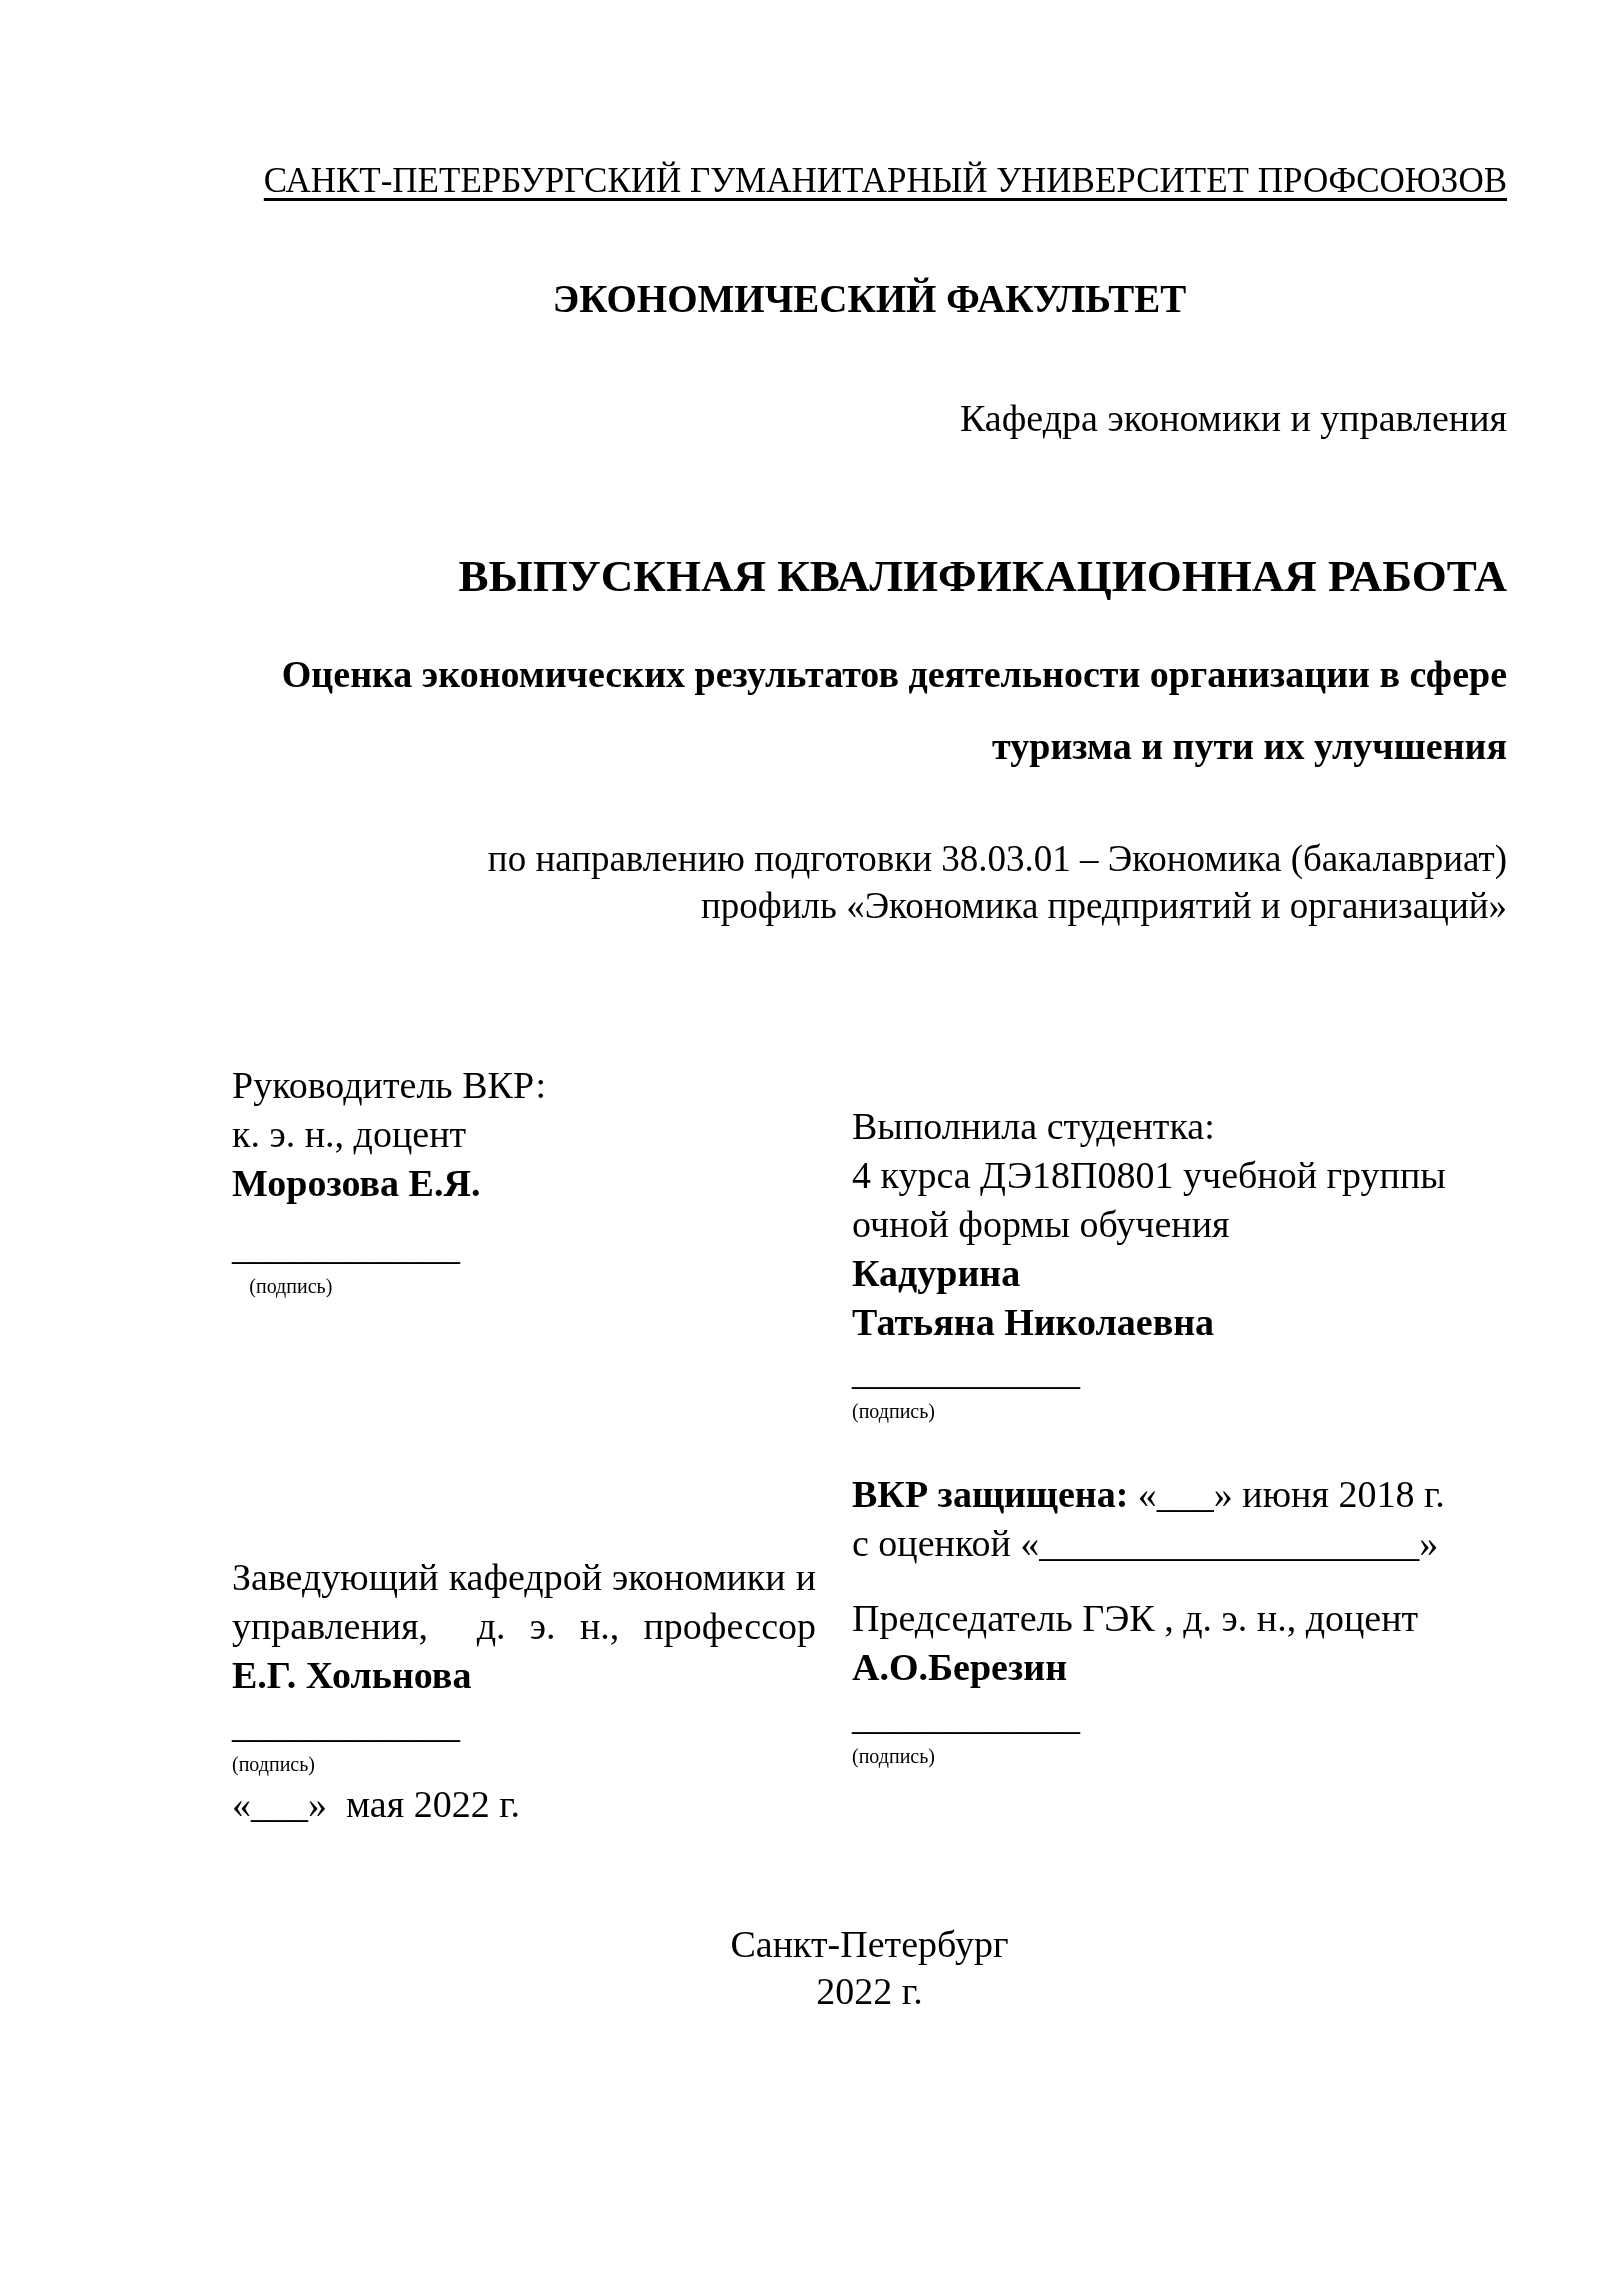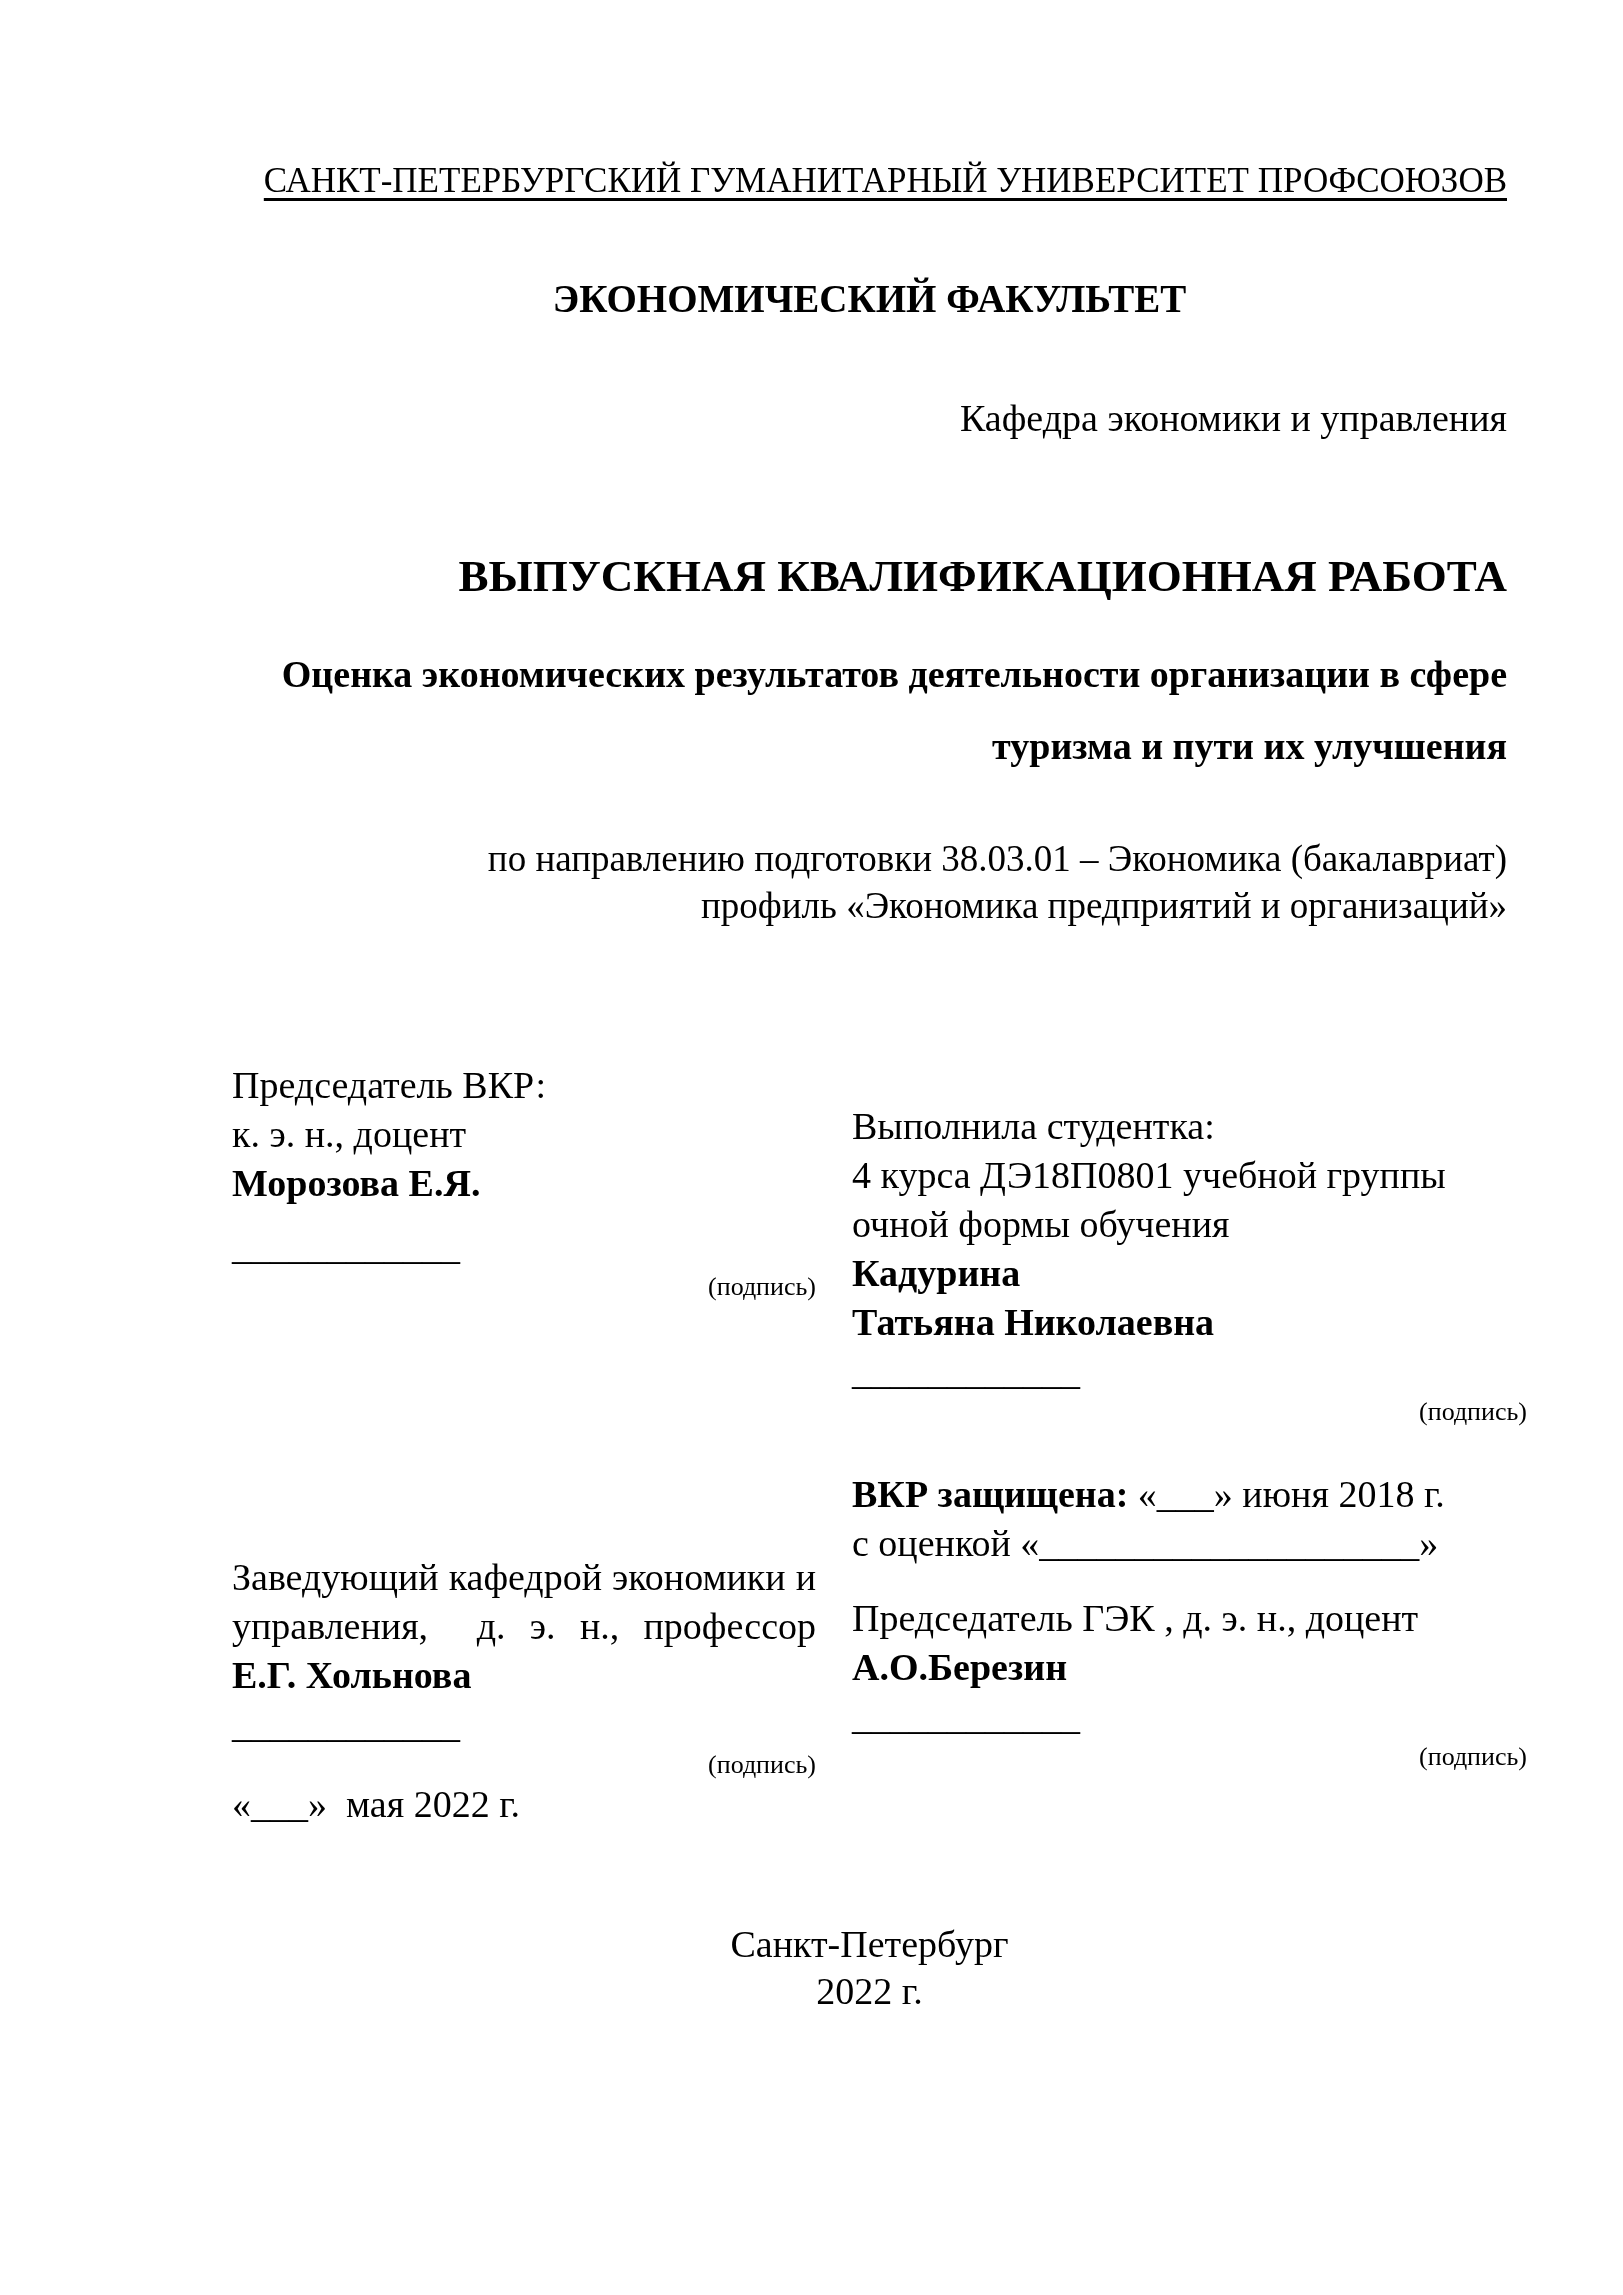--- a/index.html
+++ b/index.html
@@ -35,21 +35,21 @@
   .program-line1 { top: 837px; font-size: 37px; }
   .program-line2 { top: 884px; font-size: 37px; }
 
   .col { font-size: 38px; line-height: 49px; }
   .col-left  { left: 232px;  width: 584px; }
   .col-right { left: 852px; width: 675px; margin-top: 41px; }
   .col-top { top: 1061px; }
   .col-bottom { top: 1553px; }
 
   .sig-line { letter-spacing: 0; }
-  .sig-caption { font-size: 26px; line-height: 31px; text-align: right; }
+  .sig-caption { font-size: 20px; line-height: 31px; }
   .indent { padding-left: 17.3px; }
 
   .admission-line {
     left: 232px; top: 1423px;
     font-size: 38px; font-weight: bold; line-height: 49px;
   }
   .admission-caption { left: 232px; top: 1486px; font-size: 26px; }
 
   .justify { text-align: justify; text-align-last: justify; }
 
@@ -74,21 +74,21 @@
 
   <div class="abs content center thesis-line2 nowrap">туризма и пути их улучшения</div>
 
   <div class="abs content center thesis-line1 nowrap">Оценка экономических результатов деятельности организации в сфере</div>
 
   <div class="abs content center program-line1 nowrap">по направлению подготовки 38.03.01 – Экономика (бакалавриат)</div>
 
   <div class="abs content center program-line2 nowrap">профиль «Экономика предприятий и организаций»</div>
 
   <div class="abs col col-left col-top">
-    <div>Председатель ВКР:</div>
+    <div>Руководитель ВКР:</div>
     <div>к. э. н., доцент</div>
     <div class="bold">Морозова Е.Я.</div>
     <div class="gap-sm"></div>
     <div class="sig-line">____________</div>
     <div class="sig-caption indent">(подпись)</div>
   </div>
 
   <div class="abs col col-right col-top">
     <div>Выполнила студентка:</div>
     <div>4 курса ДЭ18П0801 учебной группы</div>

